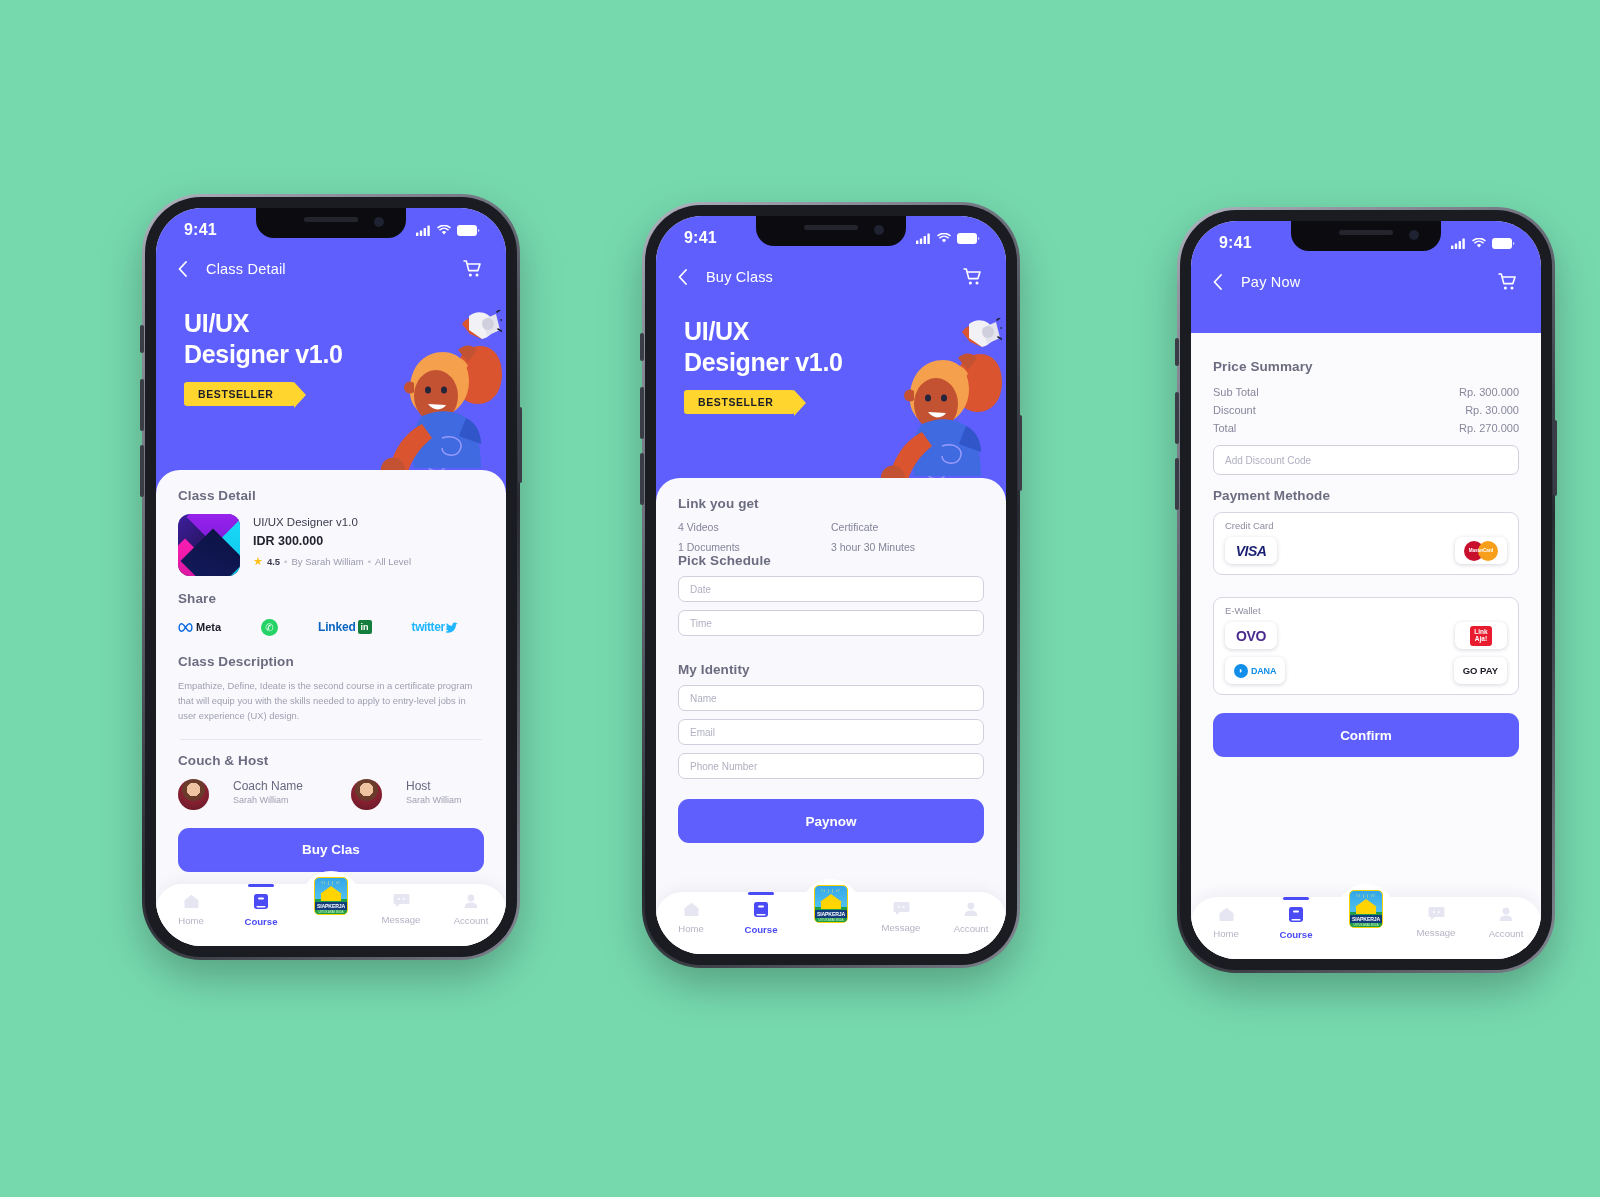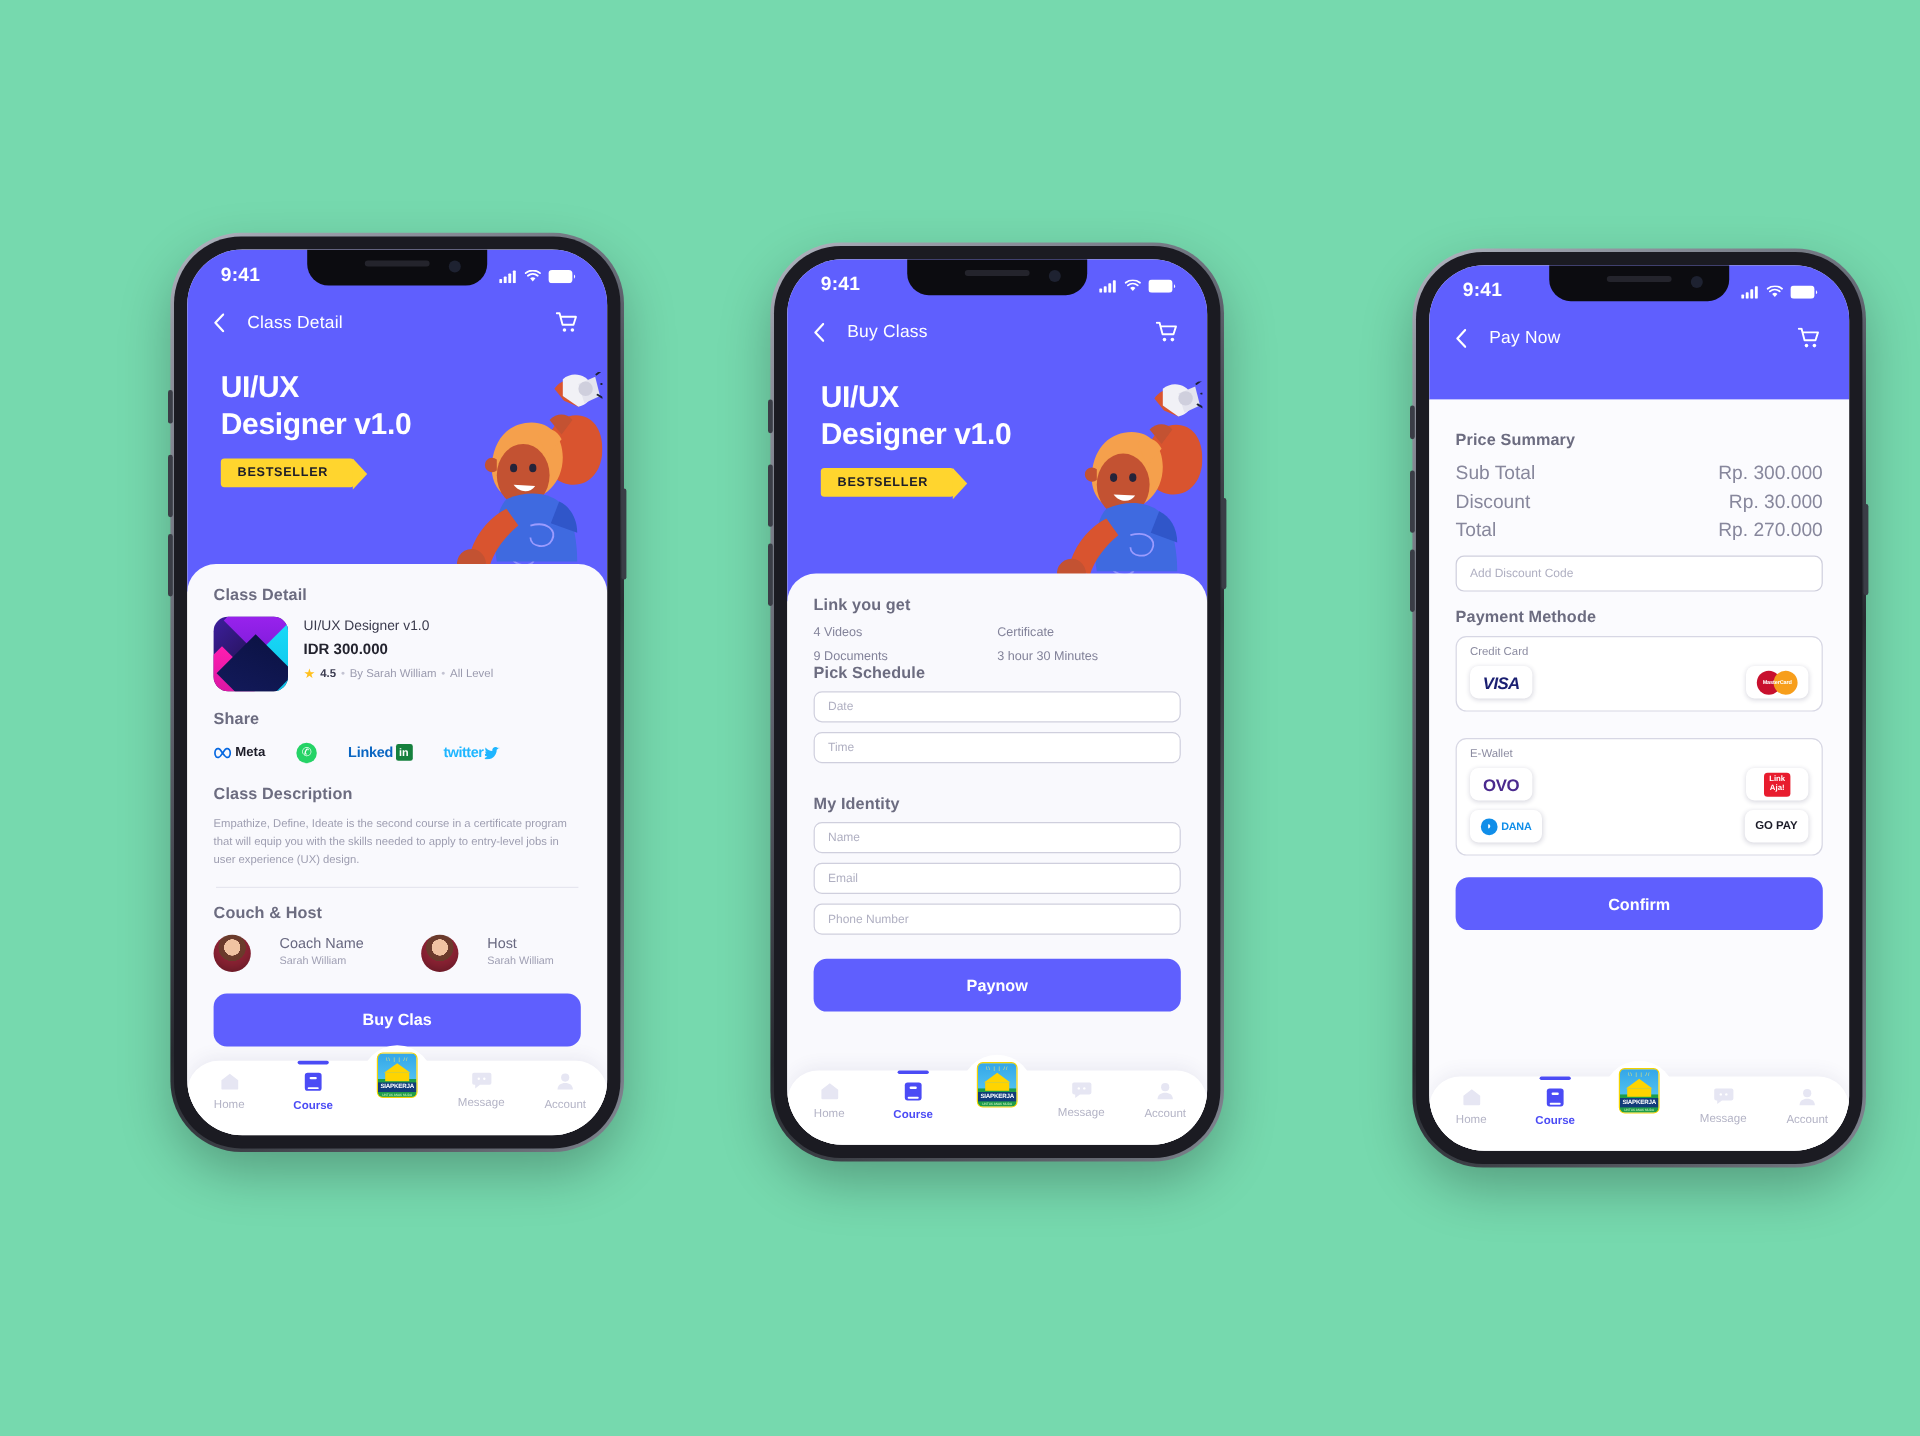--- a/index.html
+++ b/index.html
@@ -249,21 +249,21 @@
     font-size: 9.5px; color: #9a9aae; margin-top: 7px;
   }
   .class-sub .rate { color: #3d3d52; font-weight: bold; }
   .star { color: #ffc01e; font-size: 11px; }
   .dot { color: #c3c3d2; }
 
   
   .share-row {
     display: flex;
     align-items: center;
-    gap: 26px;
+    gap: 40px;
     margin-top: 10px;
     height: 22px;
   }
   .share-item { display: flex; align-items: center; cursor: pointer; }
   .meta-txt { font-size: 11px; font-weight: bold; color: #1c1c28; margin-left: 3px; }
   .li-txt { font-size: 12px; font-weight: bold; color: #0a66c2; letter-spacing: -.2px; }
   .li-box {
     background: #15803d; color: #fff; font-size: 9px; font-weight: bold;
     width: 14px; height: 14px; border-radius: 2px;
     display: inline-flex; align-items: center; justify-content: center;
@@ -333,21 +333,21 @@
     margin-top: 8px;
   }
   .field::placeholder { color: #b0b0c2; }
   .gap-lg { height: 26px; }
 
   
   .price-rows { margin-top: 9px; }
   .price-row {
     display: flex;
     justify-content: space-between;
-    font-size: 16px;
+    font-size: 11px;
     color: #87879c;
     padding: 3px 0;
   }
   .pm-group {
     border: 1px solid #d7d7e4;
     border-radius: 9px;
     background: #fff;
     padding: 7px 11px 10px 11px;
     margin-top: 9px;
   }
@@ -818,21 +818,21 @@
             <path d="M72 128c14-4 22 4 18 12s-18 6-18-2"></path>
           </g>
         </svg>
       </div>
 
       <div class="sheet">
         <div class="sec-title">Link you get</div>
         <div class="wyg-grid">
           <div class="wyg-item">4 Videos</div>
           <div class="wyg-item">Certificate</div>
-          <div class="wyg-item">9 Documents</div>
+          <div class="wyg-item">1 Documents</div>
           <div class="wyg-item">3 hour 30 Minutes</div>
         </div>
 
         <div class="sec-title" style="margin-top:0">Pick Schedule</div>
         <input class="field" placeholder="Date" style="">
         <input class="field" placeholder="Time" style="">
 
         <div class="gap-lg"></div>
 
         <div class="sec-title">My Identity</div>

